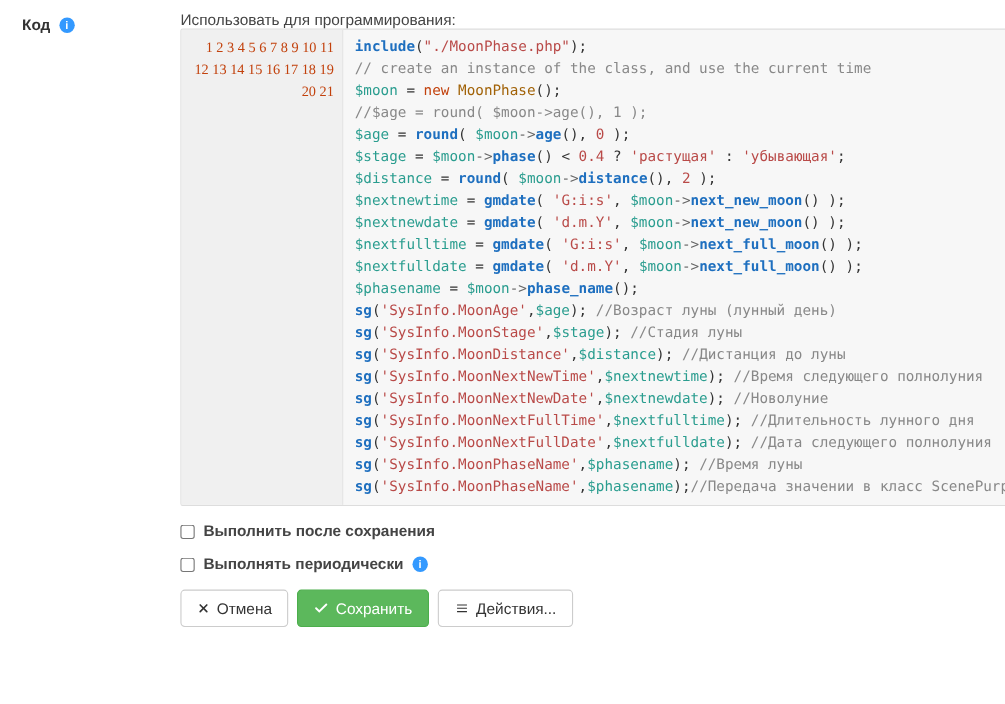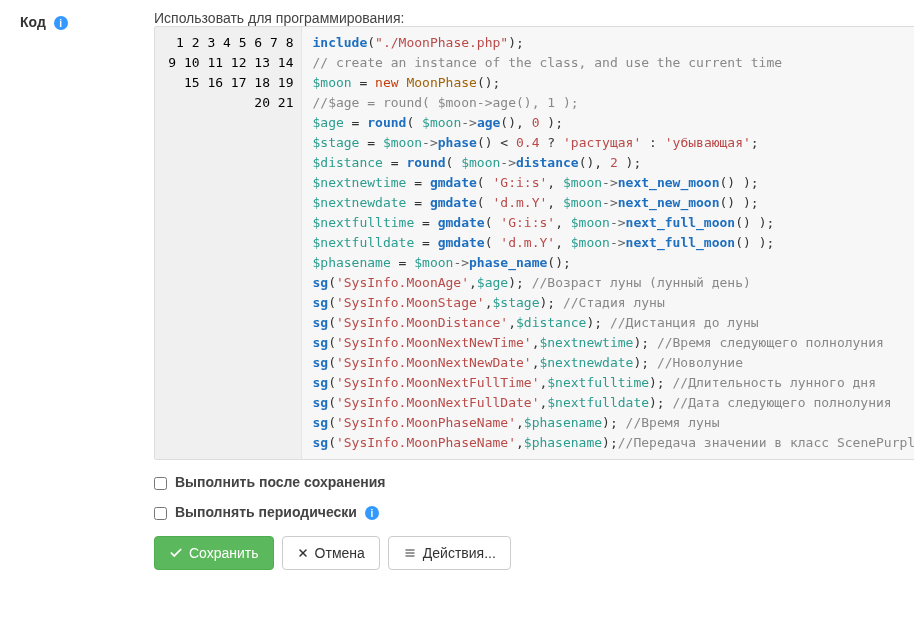--- a/index.html
+++ b/index.html
@@ -1,25 +1,25 @@
 <!DOCTYPE html>
 <html><head>
   <meta charset="utf-8">
   <style>
     * { box-sizing: border-box; margin: 0; padding: 0; }
     body { font-family: -apple-system, Arial, sans-serif; font-size: 14px; color: #333; background: #fff; padding: 10px 20px; }
-    .container { display: flex; gap: 34px; }
+    .container { display: flex; gap: 44px; }
     .left-label { font-weight: bold; color: #333; min-width: 60px; padding-top: 4px; }
     .info-icon { display: inline-flex; width: 14px; height: 14px; border-radius: 50%; background: #3399ff; color: #fff; font-size: 10px; font-weight: bold; align-items: center; justify-content: center; margin-left: 4px; font-style: normal; vertical-align: middle; }
     .right-col { flex: 1; margin-left: 40px; }
     .radio-row { margin: 6px 0 10px 0; color: #333; }
     .radio-row label { margin-right: 6px; cursor: pointer; }
     .radio-row input[type="radio"] { margin-right: 3px; vertical-align: middle; }
     .code-editor { border: 1px solid #ddd; background: #f7f7f7; display: flex; font-family: Consolas, Monaco, monospace; font-size: 13px; border-radius: 2px; width: 780px; }
-    .gutter { background: #f0f0f0; text-align: right; color: #000000; padding: 6px 8px 6px 6px; user-select: none; border-right: 1px solid #e5e5e5; line-height: 20px; min-width: 32px; }
+    .gutter { background: #f0f0f0; text-align: right; color: #c2410c; padding: 6px 8px 6px 6px; user-select: none; border-right: 1px solid #e5e5e5; line-height: 20px; min-width: 32px; font-family: Liberation Serif, serif; }
     .code-lines { padding: 6px 10px; line-height: 20px; white-space: pre; flex: 1; }
     .tok-fn { color: #1e6fbf; font-weight: bold; }
     .tok-str { color: #b94a48; }
     .tok-cmt { color: #888; }
     .tok-var { color: #2a9d8f; }
     .tok-kw { color: #c2410c; }
     .tok-cls { color: #a16207; }
     .tok-num { color: #b94a48; }
     .tok-op { color: #666; }
     .checkbox-row { margin-top: 14px; font-weight: bold; color: #444; }
@@ -89,32 +89,32 @@
 
     <div class="checkbox-row">
       <label><input type="checkbox" style=""> <span>Выполнить после сохранения</span></label>
     </div>
     <div class="checkbox-row">
       <label><input type="checkbox" style=""> <span>Выполнять периодически</span></label>
       <span class="info-icon">i</span>
     </div>
 
     <div class="button-row">
-      <button class="btn btn-primary">
-        <svg width="14" height="14" viewBox="0 0 24 24" fill="none" stroke="#fff" stroke-width="3" stroke-linecap="round">
-            <polyline points="20 6 9 17 4 12"></polyline>
-          </svg>
-        <span>Сохранить</span>
-      </button>
       <button class="btn">
         <svg width="12" height="12" viewBox="0 0 24 24" fill="none" stroke="#333" stroke-width="3" stroke-linecap="round">
             <line x1="18" y1="6" x2="6" y2="18"></line>
             <line x1="6" y1="6" x2="18" y2="18"></line>
           </svg>
         <span>Отмена</span>
+      </button>
+      <button class="btn btn-primary">
+        <svg width="14" height="14" viewBox="0 0 24 24" fill="none" stroke="#fff" stroke-width="3" stroke-linecap="round">
+            <polyline points="20 6 9 17 4 12"></polyline>
+          </svg>
+        <span>Сохранить</span>
       </button>
       <button class="btn">
         <svg width="14" height="12" viewBox="0 0 24 24" fill="none" stroke="#333" stroke-width="2">
             <line x1="3" y1="6" x2="21" y2="6"></line>
             <line x1="3" y1="12" x2="21" y2="12"></line>
             <line x1="3" y1="18" x2="21" y2="18"></line>
           </svg>
         <span>Действия...</span>
       </button>
     </div>

